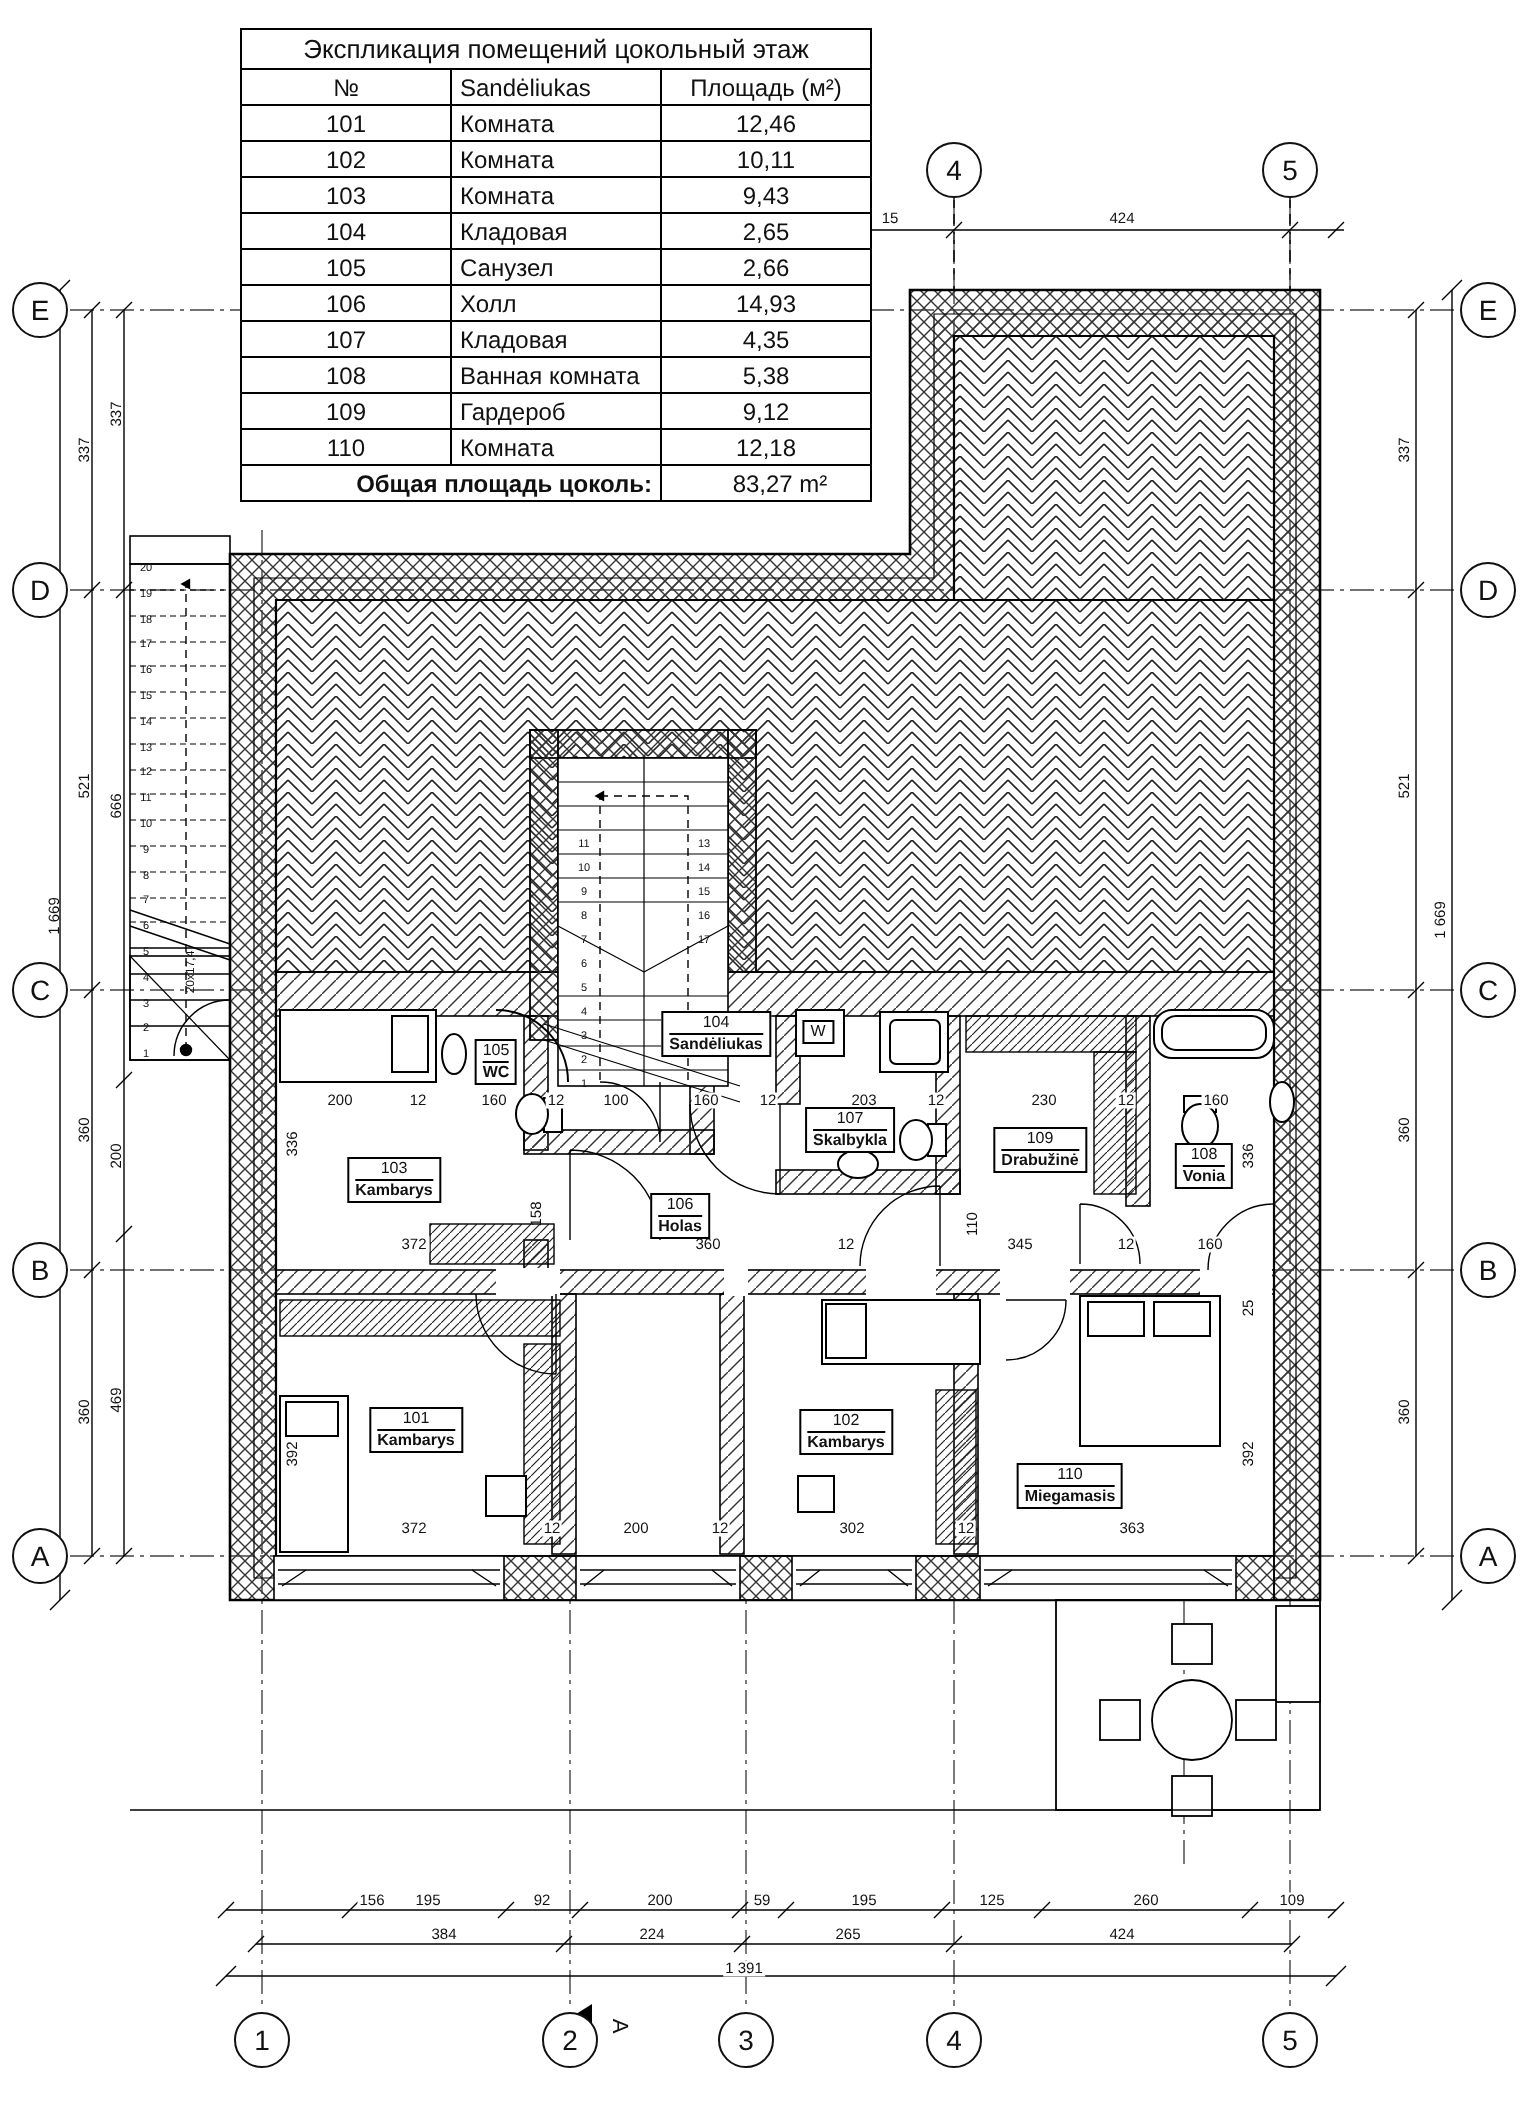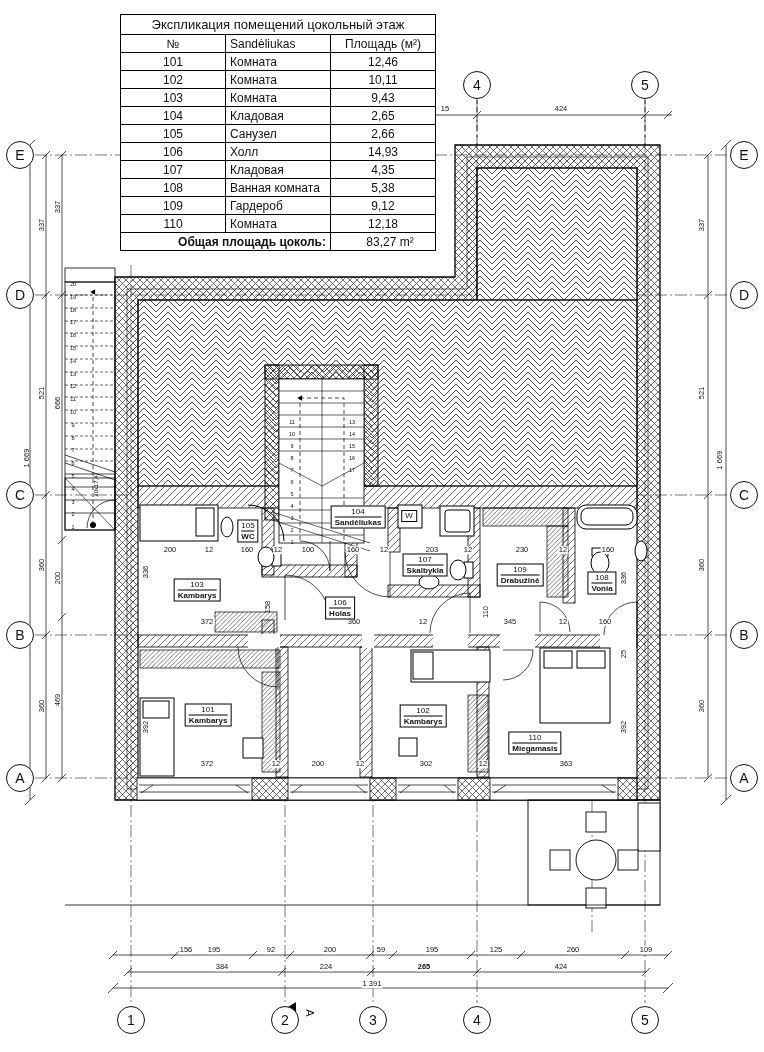--- a/index.html
+++ b/index.html
@@ -433,21 +433,21 @@
       <div class="dim-label" style="left: 214px; top: 950px;">195</div>
       <div class="dim-label" style="left: 271px; top: 950px;">92</div>
       <div class="dim-label" style="left: 330px; top: 950px;">200</div>
       <div class="dim-label" style="left: 381px; top: 950px;">59</div>
       <div class="dim-label" style="left: 432px; top: 950px;">195</div>
       <div class="dim-label" style="left: 496px; top: 950px;">125</div>
       <div class="dim-label" style="left: 573px; top: 950px;">260</div>
       <div class="dim-label" style="left: 646px; top: 950px;">109</div>
       <div class="dim-label" style="left: 222px; top: 967px;">384</div>
       <div class="dim-label" style="left: 326px; top: 967px;">224</div>
-      <div class="dim-label" style="left: 424px; top: 967px; font-weight: bold;">265</div>
+      <div class="dim-label" style="left: 424px; top: 967px;">265</div>
       <div class="dim-label" style="left: 561px; top: 967px;">424</div>
       <div class="dim-label" style="left: 372px; top: 984px;">1 391</div>
       <div class="room-box" style="left: 208px; top: 715px;">
         <span class="rb-num">101</span>
    <span class="rb-name">Kambarys</span>
       </div>
       <div class="room-box" style="left: 423px; top: 716px;">
         <span class="rb-num">102</span>
    <span class="rb-name">Kambarys</span>
       </div>

